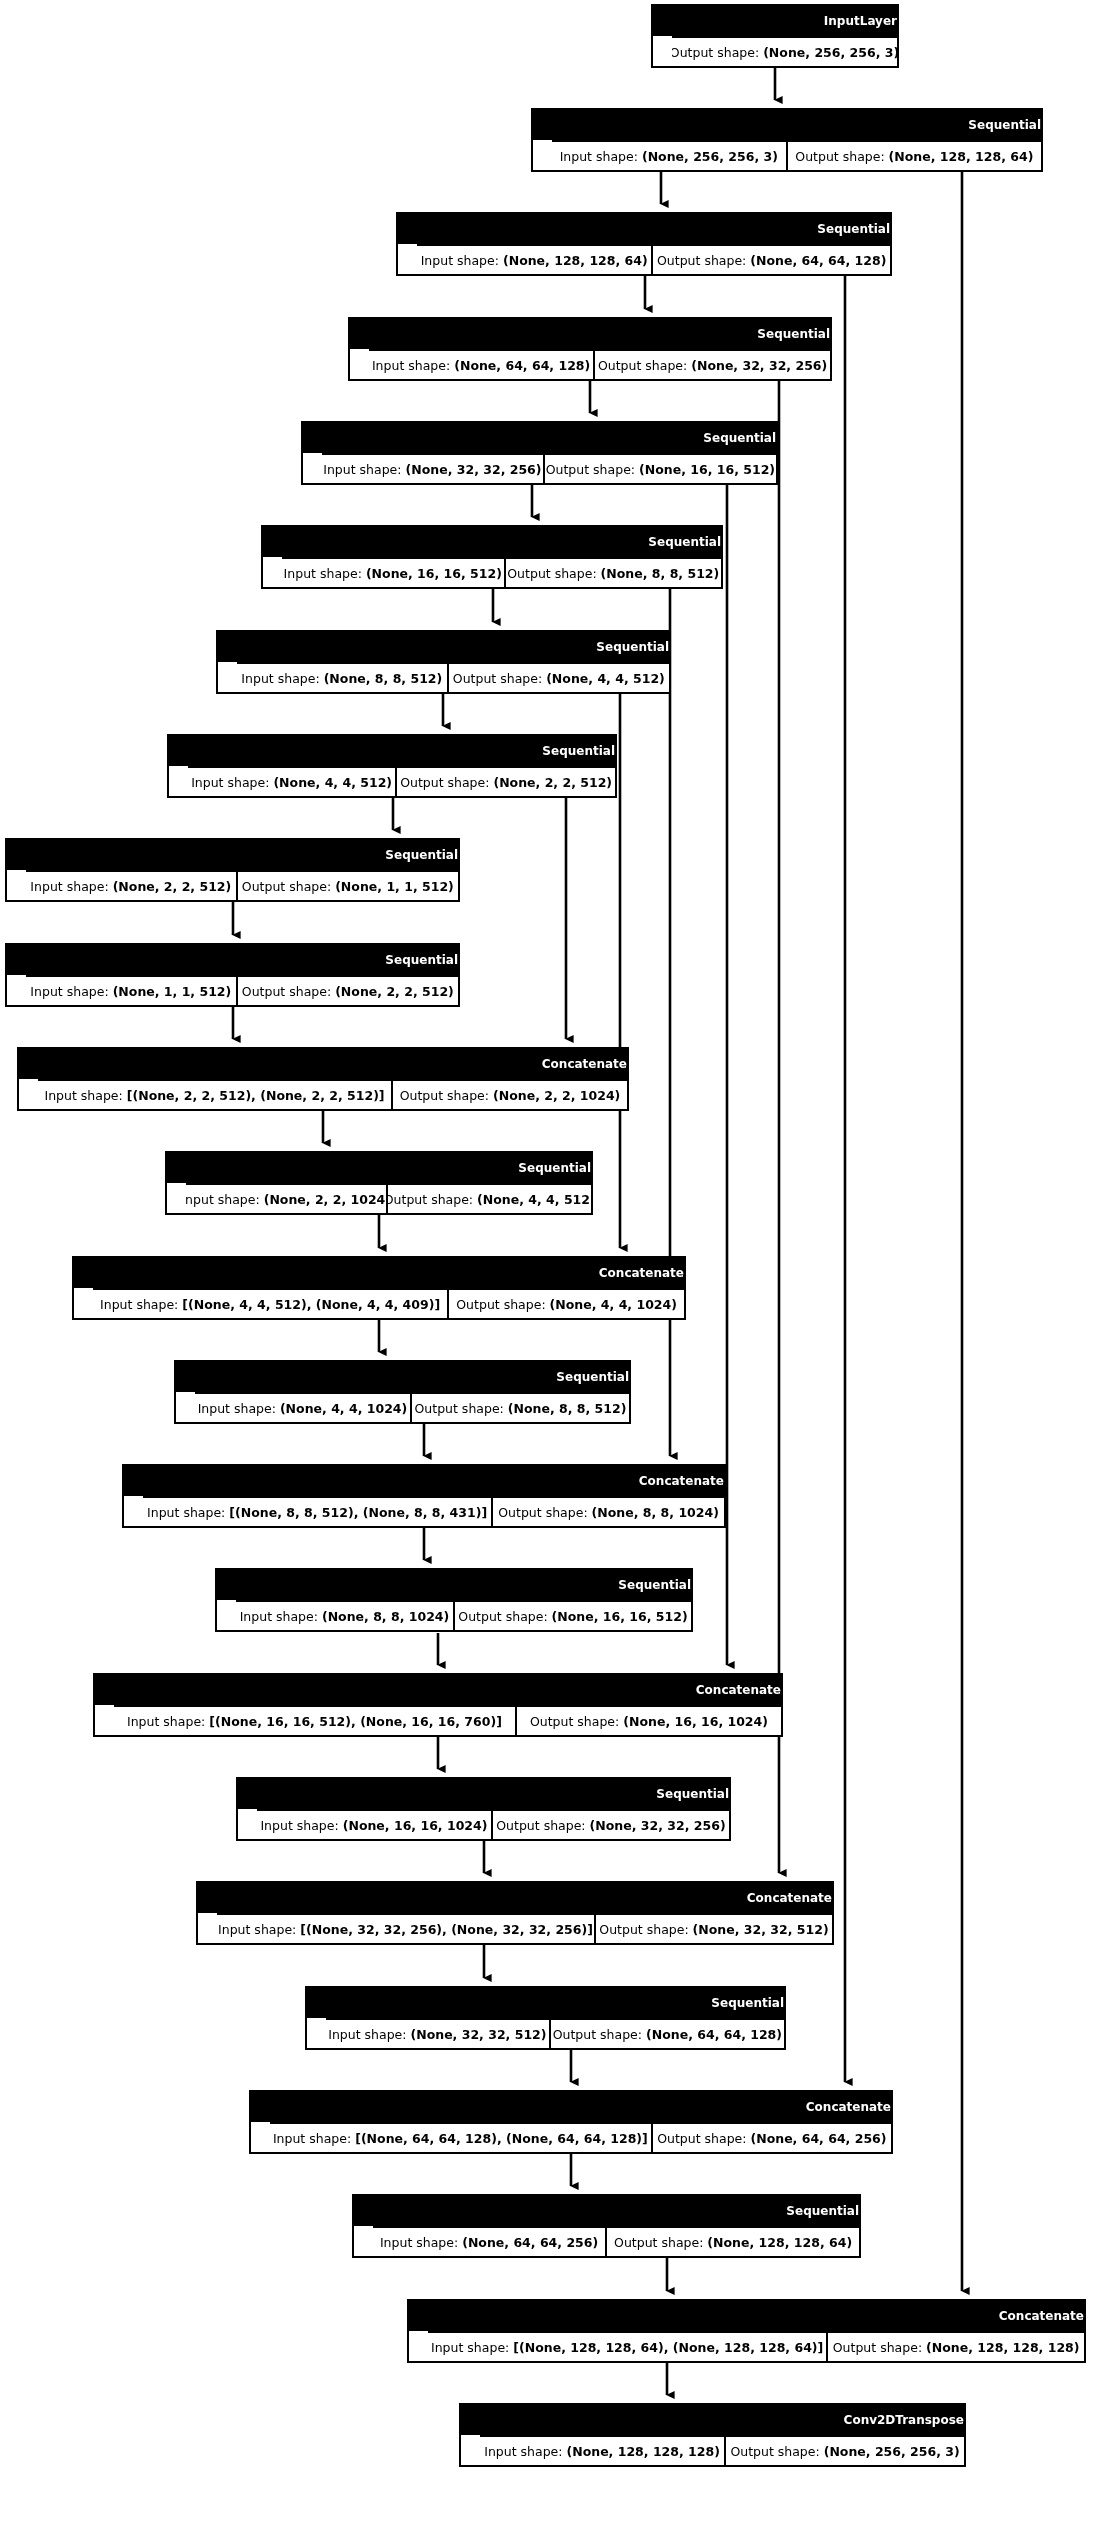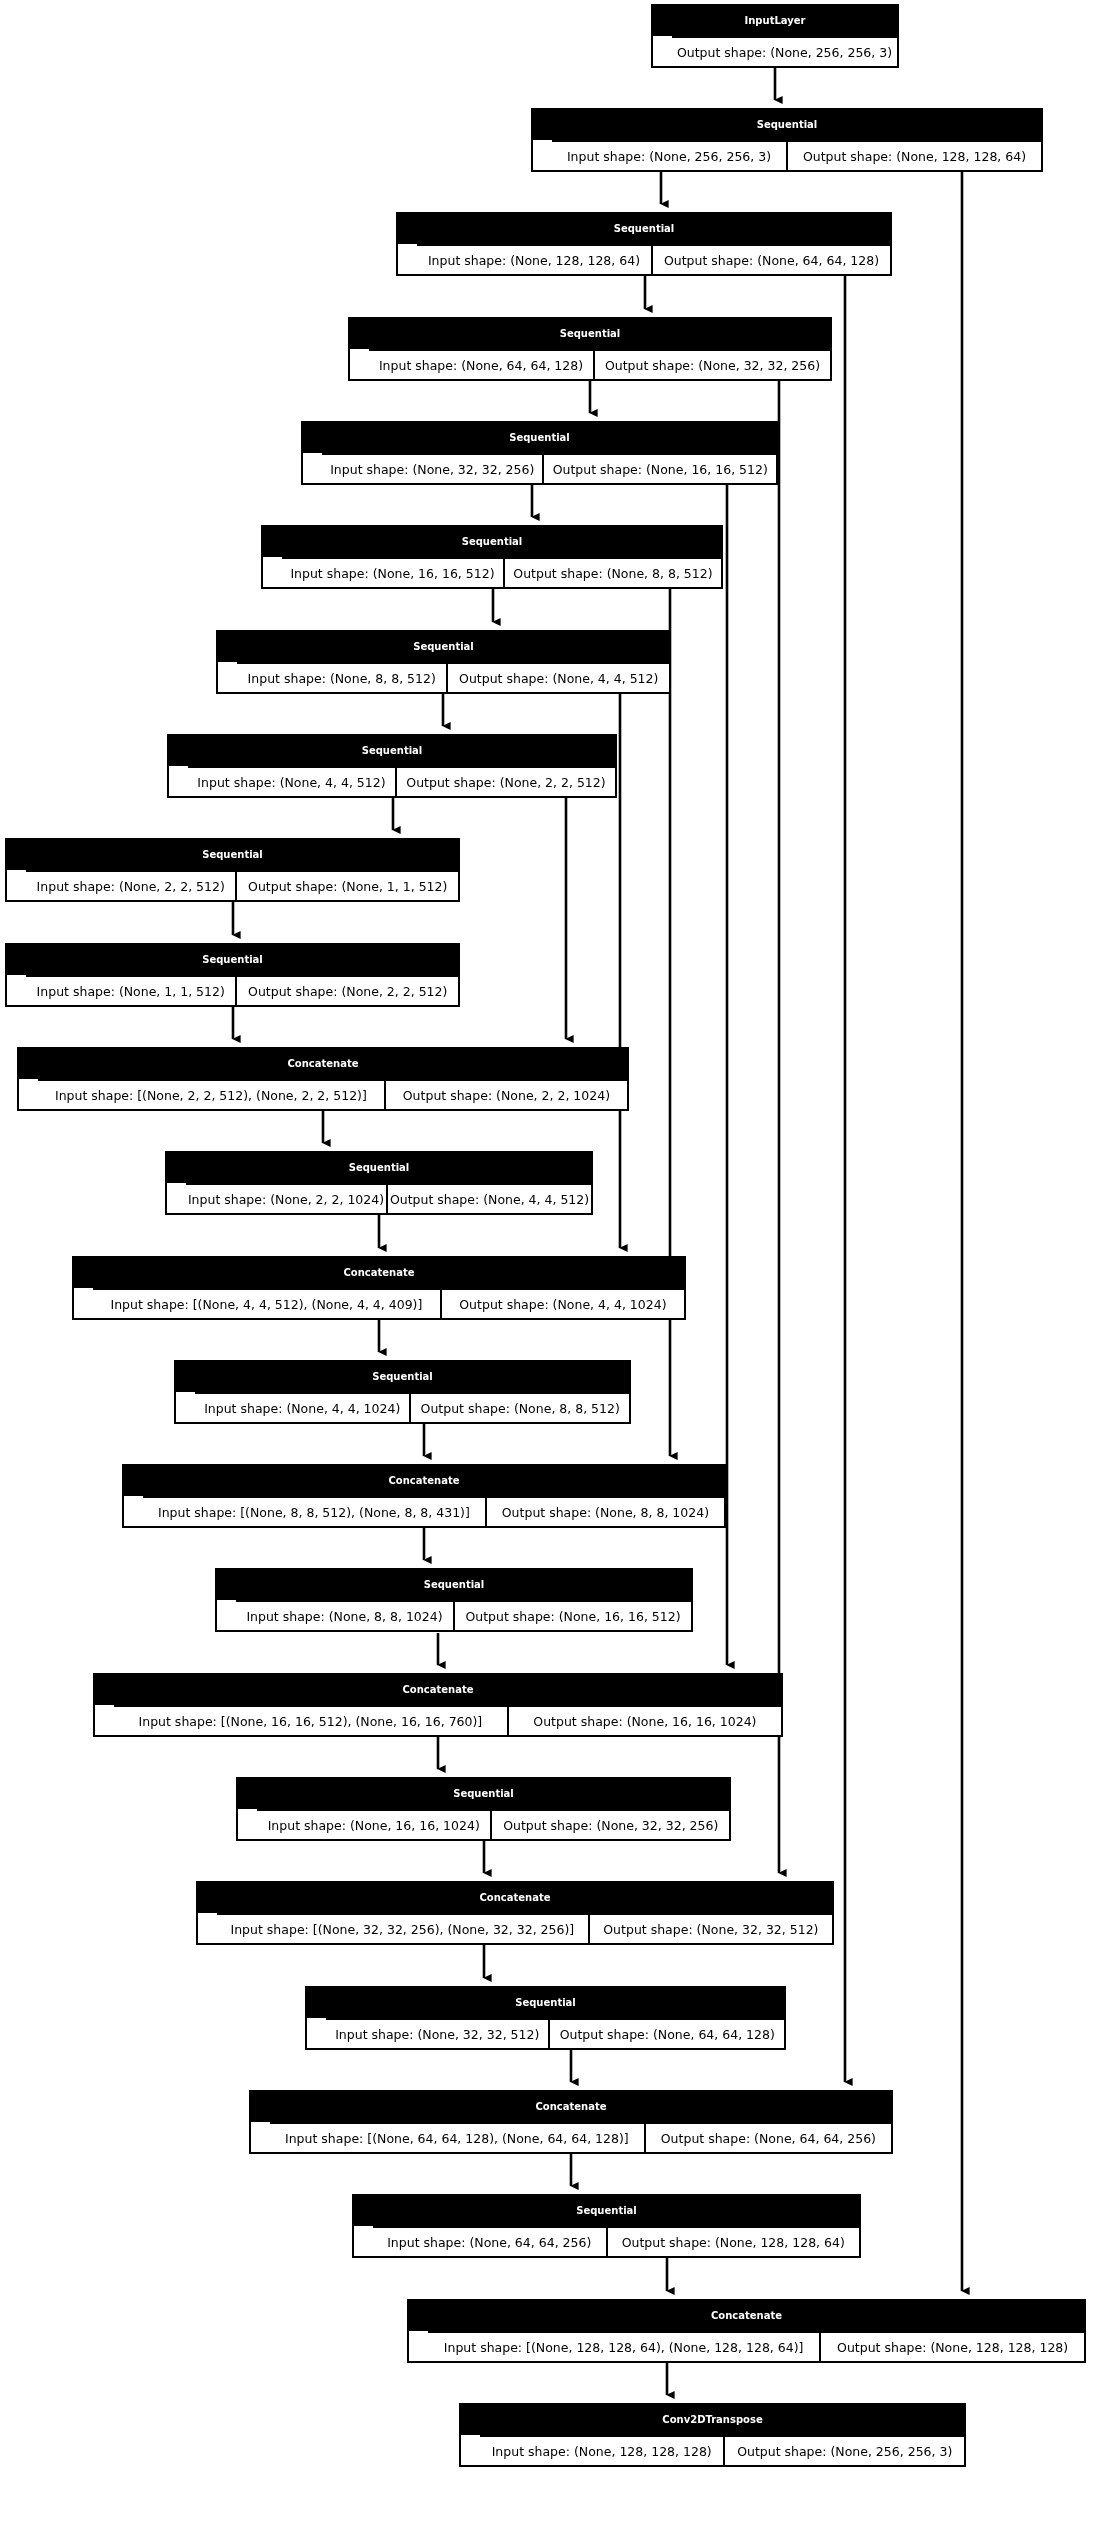--- a/index.html
+++ b/index.html
@@ -1,33 +1,33 @@
 <!DOCTYPE html>
 <html><head>
 <meta charset="utf-8">
 <style>
   html,body{margin:0;padding:0;background:#ffffff;}
   body{font-family:"DejaVu Sans","Liberation Sans",sans-serif;}
   #canvas{position:relative;width:1101px;height:2535px;background:#ffffff;overflow:hidden;}
   svg#edges{position:absolute;left:0;top:0;width:1101px;height:2535px;pointer-events:none;}
   .node{position:absolute;box-sizing:border-box;border:2px solid #000;background:#fff;}
   .node .title{
-    background:#000;color:#fff;text-align:center;
-    font-weight:bold;font-size:10px;line-height:30px;height:30px;
+    background:#000;color:#fff;text-align:right;
+    font-weight:bold;font-size:12px;line-height:30px;height:30px;
     white-space:nowrap;overflow:hidden;
   }
   .node .shapes{display:flex;height:30px;box-sizing:border-box;background:#fff;padding-left:19px;}
   .node .cell{
     flex:1 1 auto;display:flex;align-items:center;justify-content:center;
     font-size:12.5px;color:#000;white-space:nowrap;padding:0 7px;
     box-sizing:border-box;border-top:2px solid #000;overflow:hidden;
   }
   .node .cell + .cell{border-left:2px solid #000;}
   .node .cell .lbl{font-weight:normal;}
-  .node .cell .val{font-weight:normal;}
+  .node .cell .val{font-weight:bold;}
   .node.single .shapes .cell{flex:1 1 100%;}
 </style>
 </head>
 <body>
 
 <div id="canvas">
 
   <svg id="edges" viewBox="0 0 1101 2535" xmlns="http://www.w3.org/2000/svg">
     <defs>
       <marker id="arr" markerWidth="9" markerHeight="9" refX="4.5" refY="7.6" orient="auto" markerUnits="userSpaceOnUse">

